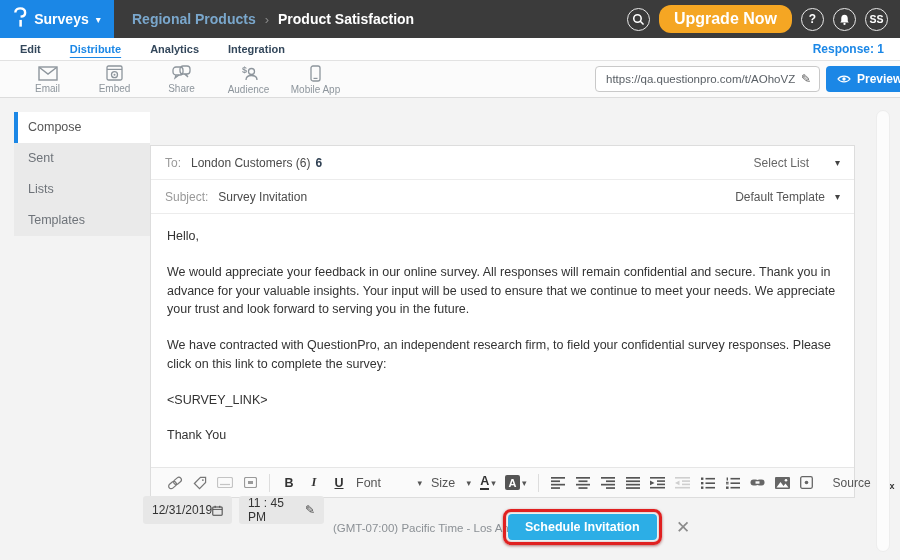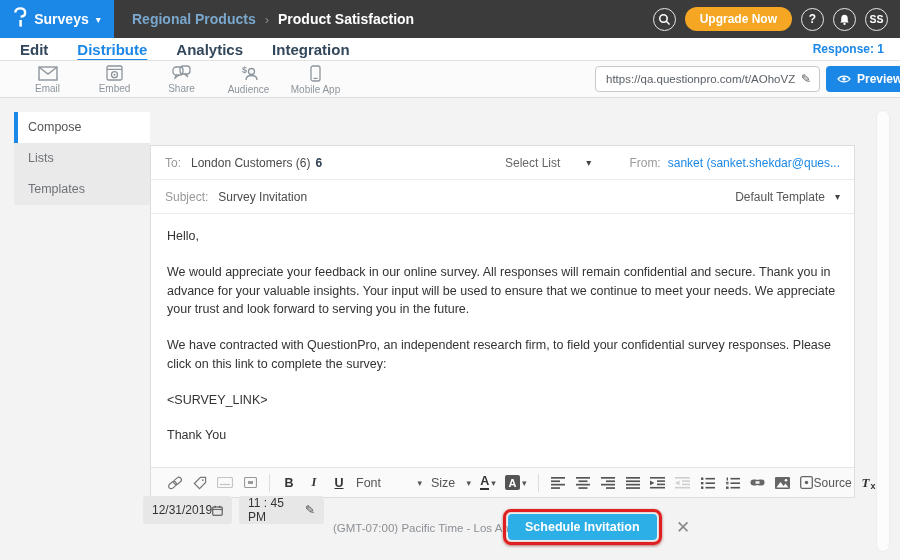--- a/index.html
+++ b/index.html
@@ -10,25 +10,25 @@
   .topbar { position:absolute; left:0; top:0; width:900px; height:38px; background:#3b3b3b; display:flex; align-items:center; }
   .logo-block { width:114px; height:38px; background:#1b87e6; display:flex; align-items:center; justify-content:center; gap:7px; cursor:pointer; }
   .logo-block .menu-label { color:#fff; font-size:14px; font-weight:700; }
   .logo-block .caret { color:#fff; font-size:10px; margin-top:1px; }
   .breadcrumb { display:flex; align-items:center; gap:9px; margin-left:18px; font-size:14px; }
   .crumb-parent { color:#7aa7cc; font-weight:600; cursor:pointer; }
   .crumb-sep { color:#8a8a8a; font-size:13px; }
   .crumb-current { color:#ffffff; font-weight:700; }
   .top-actions { margin-left:auto; display:flex; align-items:center; gap:9px; padding-right:12px; }
   .circle-btn { width:23px; height:23px; border:1.5px solid #e8e8e8; border-radius:50%; display:flex; align-items:center; justify-content:center; color:#fff; font-size:12px; font-weight:700; cursor:pointer; flex:0 0 auto; }
-  .upgrade-btn { background:#f5a623; color:#fff; font-size:12px; font-weight:700; border:none; border-radius:12px; padding:5px 15px; cursor:pointer; }
+  .upgrade-btn { background:#f5a623; color:#fff; font-size:16px; font-weight:700; border:none; border-radius:12px; padding:5px 15px; cursor:pointer; }
 
   
   .tabbar { position:absolute; left:0; top:38px; width:900px; height:23px; background:#fff; border-bottom:1px solid #e2e2e2; display:flex; align-items:center; padding:0 16px 0 20px; gap:29px; }
-  .tab { font-size:15px; font-weight:700; color:#33475b; cursor:pointer; }
+  .tab { font-size:11px; font-weight:700; color:#33475b; cursor:pointer; }
   .tab.active { color:#1b87e6; text-decoration:underline; text-underline-offset:4px; }
   .response-label { margin-left:auto; font-size:12px; font-weight:700; color:#1b87e6; }
 
   
   .chan-toolbar { position:absolute; left:0; top:61px; width:900px; height:37px; background:#fbfbfb; border-bottom:1px solid #dcdcdc; display:flex; align-items:center; }
   .chan-item { width:67px; display:flex; flex-direction:column; align-items:center; gap:2px; cursor:pointer; margin-top:1px; }
   .chan-item:first-child { margin-left:14px; }
   .chan-item svg { display:block; }
   .chan-label { font-size:10px; color:#8d959c; }
   .url-box { position:absolute; left:595px; top:5px; width:225px; height:26px; background:#fff; border:1px solid #c9c9c9; border-radius:4px; display:flex; align-items:center; padding:0 8px 0 10px; cursor:text; }
@@ -62,21 +62,21 @@
   .fmt-btn { display:flex; align-items:center; justify-content:center; min-width:16px; height:20px; cursor:pointer; color:#555; font-size:12.5px; flex:0 0 auto; }
   .fmt-sep { width:1px; height:18px; background:#ddd; margin:0 2px; flex:0 0 auto; }
   .b-btn { font-weight:800; color:#333; }
   .i-btn { font-family:"Liberation Serif", serif; font-style:italic; font-weight:700; color:#333; }
   .u-btn { text-decoration:underline; font-weight:700; color:#333; }
   .font-dd { width:66px; justify-content:space-between; color:#555; }
   .size-dd { width:40px; justify-content:space-between; color:#555; }
   .mini-caret { font-size:9px; color:#555; }
   .color-a { font-weight:800; color:#333; border-bottom:2px solid #333; line-height:1; padding-bottom:1px; }
   .bg-a { background:#555; color:#fff; font-weight:800; font-size:11px; width:15px; height:15px; border-radius:2px; display:flex; align-items:center; justify-content:center; }
-  .src-label { font-size:12px; color:#555; margin-left:1px; }
+  .src-label { font-size:12px; color:#555; margin-left:20px; }
   .tx-t { font-family:"Liberation Serif", serif; font-style:italic; font-weight:700; color:#333; font-size:13px; }
   .tx-x { font-size:9px; color:#333; font-weight:700; margin-top:6px; }
 
   
   .pill-box { position:absolute; top:496px; height:28px; background:#e7e7e7; border-radius:3px; display:flex; align-items:center; justify-content:space-between; padding:0 9px; font-size:12px; color:#333; cursor:pointer; }
   .date-box { left:143px; width:89px; }
   .time-box { left:239px; width:85px; }
   .tz { position:absolute; left:333px; top:521px; font-size:11.5px; color:#8b9095; display:flex; align-items:center; gap:5px; }
   .tz-help { width:13px; height:13px; background:#1b87e6; color:#fff; border-radius:50%; font-size:9px; font-weight:700; display:flex; align-items:center; justify-content:center; cursor:pointer; }
   .sched-ring { position:absolute; left:503px; top:509px; border:3px solid #e02020; border-radius:8px; padding:2px; box-shadow:0 1px 3px rgba(120,0,0,.55), inset 0 0 2px rgba(120,0,0,.4); }
@@ -184,37 +184,34 @@
       <svg width="14" height="10" viewBox="0 0 14 10">
         <path d="M1 5 C3.6 1.2 10.4 1.2 13 5 C10.4 8.8 3.6 8.8 1 5 Z" fill="none" stroke="#fff" stroke-width="1.3"></path>
         <circle cx="7" cy="5" r="1.7" fill="#fff"></circle>
       </svg>
       <span>Preview</span>
     </button>
   </div>
 
   <div class="sidebar">
     <div class="side-item active">Compose</div>
+    <div class="side-item">Sent</div>
     <div class="side-item">Lists</div>
     <div class="side-item">Templates</div>
   </div>
 
   <div class="card">
 
     <div class="row">
       <span class="lbl">To:</span>
       <span class="val">London Customers (6)</span>
       <span class="to-count">6</span>
       <span class="dropdown select-list">
         <span>Select List</span>
         <span class="caret">▾</span>
-      </span>
-      <span class="from-group">
-        <span class="lbl">From:</span>
-        <span class="from-value">sanket (sanket.shekdar@ques...</span>
       </span>
     </div>
 
     <div class="row">
       <span class="lbl">Subject:</span>
       <span class="val">Survey Invitation</span>
       <span class="dropdown template-dd">
         <span>Default Template</span>
         <span class="caret">▾</span>
       </span>

